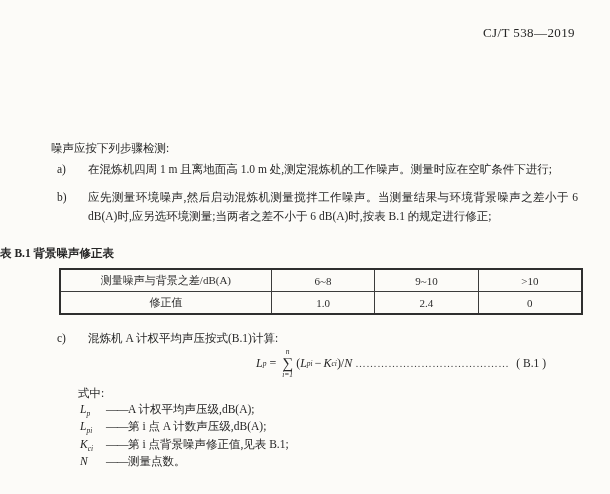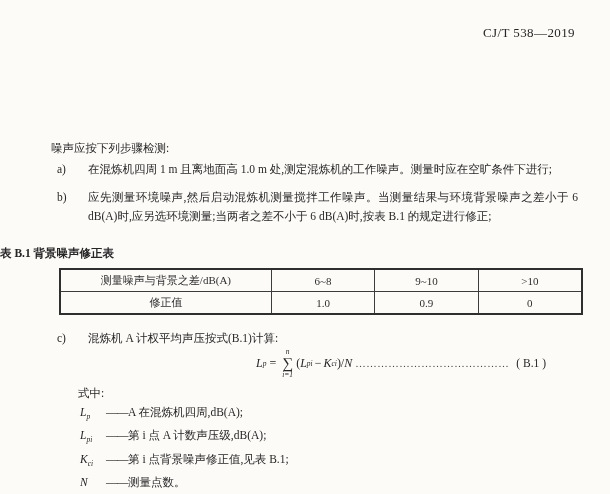--- a/index.html
+++ b/index.html
@@ -65,21 +65,21 @@
   .sum-limit{font-size:7.5px;line-height:1;font-style:italic;}
   .sum-sym{font-size:15px;line-height:1;font-style:normal;}
   .leader{
     flex:1 1 auto;overflow:hidden;white-space:nowrap;
     font-size:10.5px;color:#3a3a3a;margin:0 3px;
     letter-spacing:0.5px;
   }
   .formula-number{font-size:11.5px;white-space:nowrap;}
   .where{position:absolute;top:386px;left:78px;font-size:11.5px;}
   .defs{position:absolute;top:403px;left:80px;font-size:11.5px;}
-  .def-row{display:flex;align-items:baseline;line-height:18px;}
+  .def-row{display:flex;align-items:baseline;line-height:13px;}
   .def-sym{width:26px;font-style:italic;flex:0 0 auto;}
   .def-dash{flex:0 0 auto;letter-spacing:-0.5px;white-space:pre;}
   .def-desc{flex:0 1 auto;}
 </style>
 </head>
 <body>
 
 <div class="page">
 
   <div class="docnum">CJ/T 538—2019</div>
@@ -104,21 +104,21 @@
     <tbody>
       <tr>
         <td class="col1">测量噪声与背景之差/dB(A)</td>
         <td class="col2">6~8</td>
         <td class="col3">9~10</td>
         <td class="col4">&gt;10</td>
       </tr>
       <tr>
         <td class="col1">修正值</td>
         <td class="col2">1.0</td>
-        <td class="col3">0.9</td>
+        <td class="col3">2.4</td>
         <td class="col4">0</td>
       </tr>
     </tbody>
   </table>
 
   <div class="steps-ab step-c">
     <div class="step" style="margin-bottom:0;">
       <span class="marker">c)</span>
       <span>混炼机 A 计权平均声压按式(B.1)计算:</span>
     </div>
@@ -144,21 +144,21 @@
     <span class="leader">……………………………………</span>
     <span class="formula-number">( B.1 )</span>
   </div>
 
   <div class="where">式中:</div>
 
   <div class="defs">
     <div class="def-row">
       <span class="def-sym"><span>L</span><sub>p</sub></span>
       <span class="def-dash">——</span>
-      <span class="def-desc">A 在混炼机四周,dB(A);</span>
+      <span class="def-desc">A 计权平均声压级,dB(A);</span>
     </div>
     <div class="def-row">
       <span class="def-sym"><span>L</span><sub>pi</sub></span>
       <span class="def-dash">——</span>
       <span class="def-desc">第 i 点 A 计数声压级,dB(A);</span>
     </div>
     <div class="def-row">
       <span class="def-sym"><span>K</span><sub>ci</sub></span>
       <span class="def-dash">——</span>
       <span class="def-desc">第 i 点背景噪声修正值,见表 B.1;</span>

